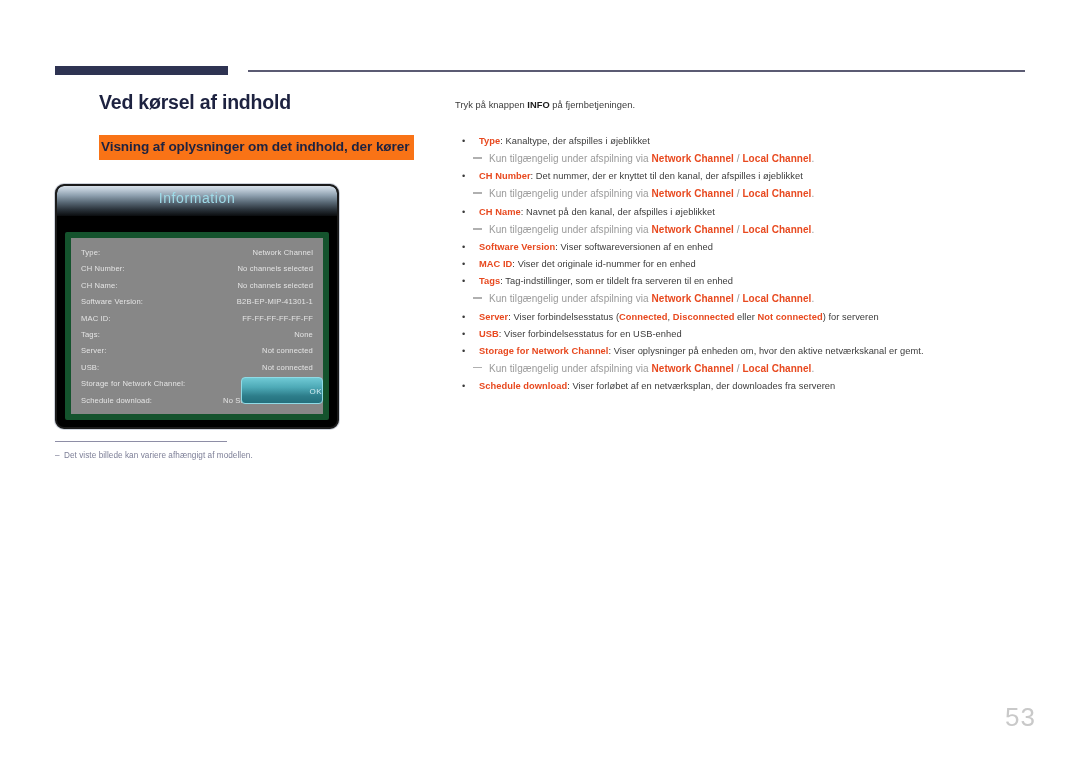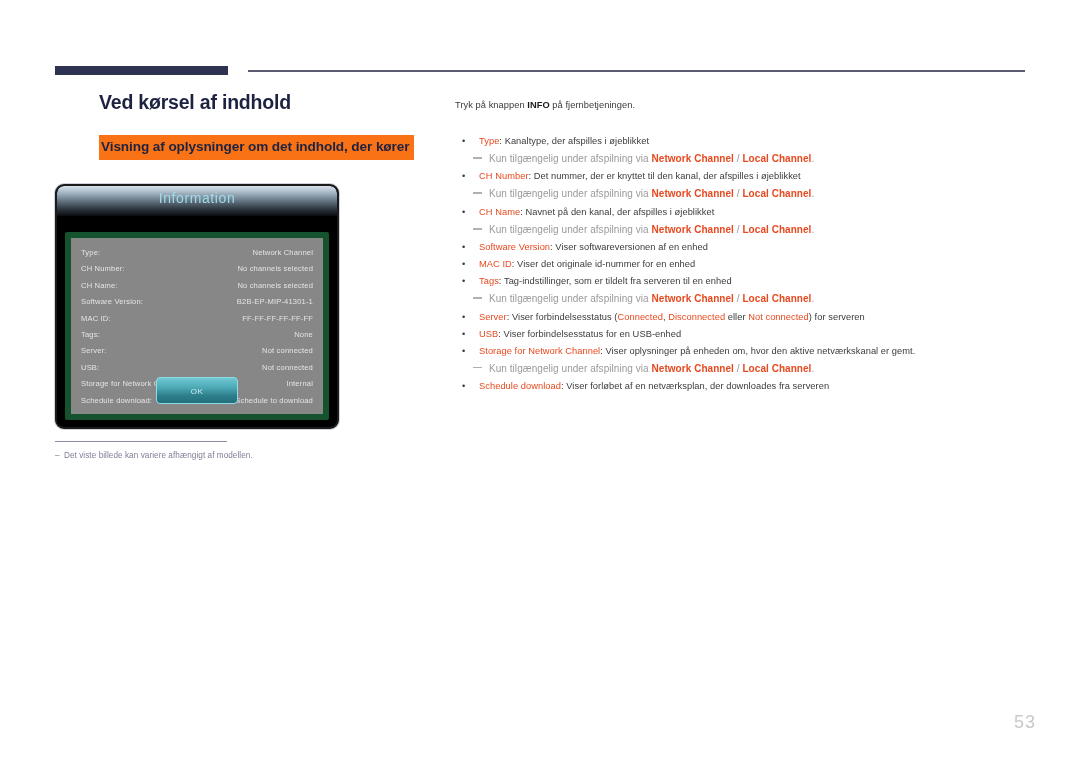--- a/index.html
+++ b/index.html
@@ -129,21 +129,21 @@
   }
   .osd-value {
     position: absolute;
     right: 10px;
     top: 3px;
   }
   #osd-okbar {
     position: absolute;
     left: 0; right: 0;
     bottom: 10px;
-    text-align: center;
+    text-align: right;
   }
   #osd-ok-button {
     display: inline-block;
     width: 82px;
     height: 27px;
     line-height: 27px;
     font-size: 8px;
     letter-spacing: 0.5px;
     color: #cfe9ef;
     background: linear-gradient(to bottom, #6fc9d4 0%, #4da9b6 38%, #2d7d8a 72%, #236f7c 100%);
@@ -220,38 +220,38 @@
     position: absolute;
     left: 18px;
     top: -1px;
     width: 9px;
     height: 1.6px;
     background: #b0b0b0;
     margin-top: 6px;
   }
   .kw {
     color: #e8491f;
-    font-weight: normal;
+    font-weight: bold;
     margin-top: 15px;
   }
   .kw-sub {
     color: #e8491f;
     font-weight: bold;
   }
   .b {
     font-weight: bold;
     color: #1d1d1d;
   }
 
   
   #page-number {
     position: absolute;
     right: 44px;
     bottom: 30px;
-    font-size: 18px;
+    font-size: 26px;
     color: #c9c9c9;
     letter-spacing: 1px;
   }
 </style>
 </head>
 <body>
 
 <div id="top-rule-wrap">
   <div id="top-rule-thick"></div>
   <div id="top-rule-thin"></div>

